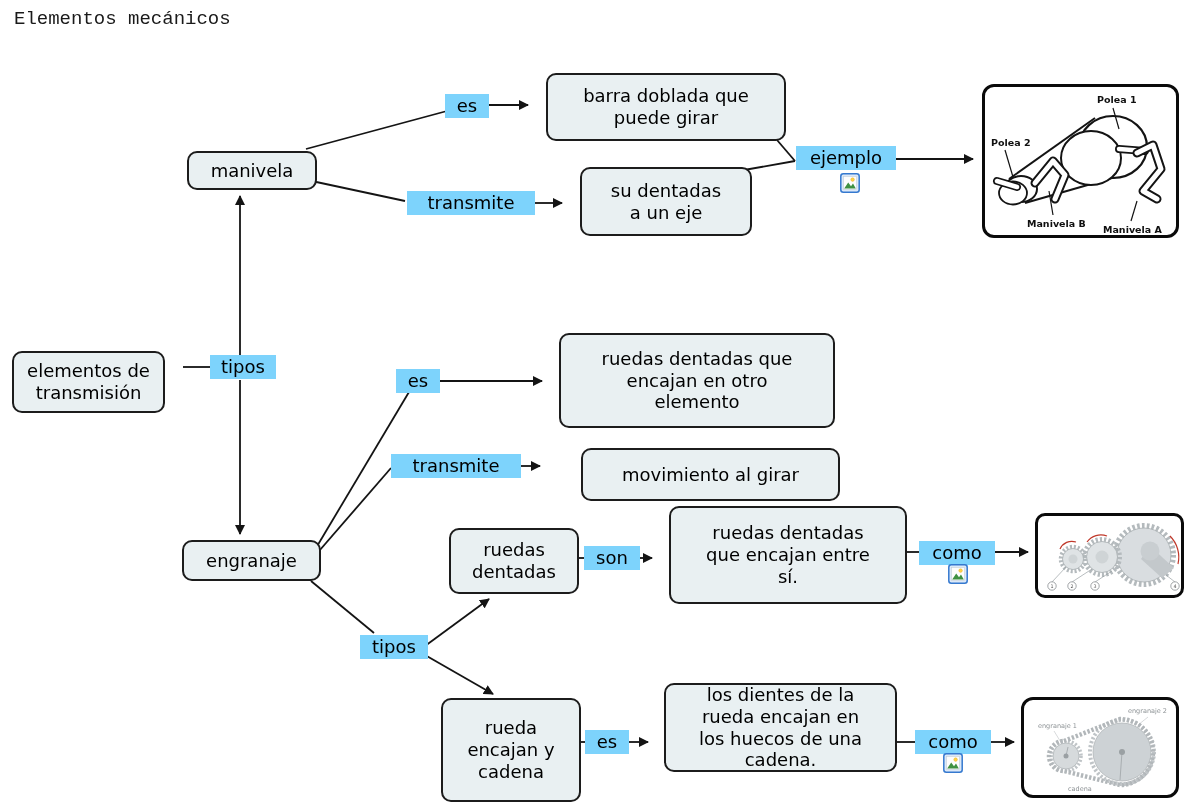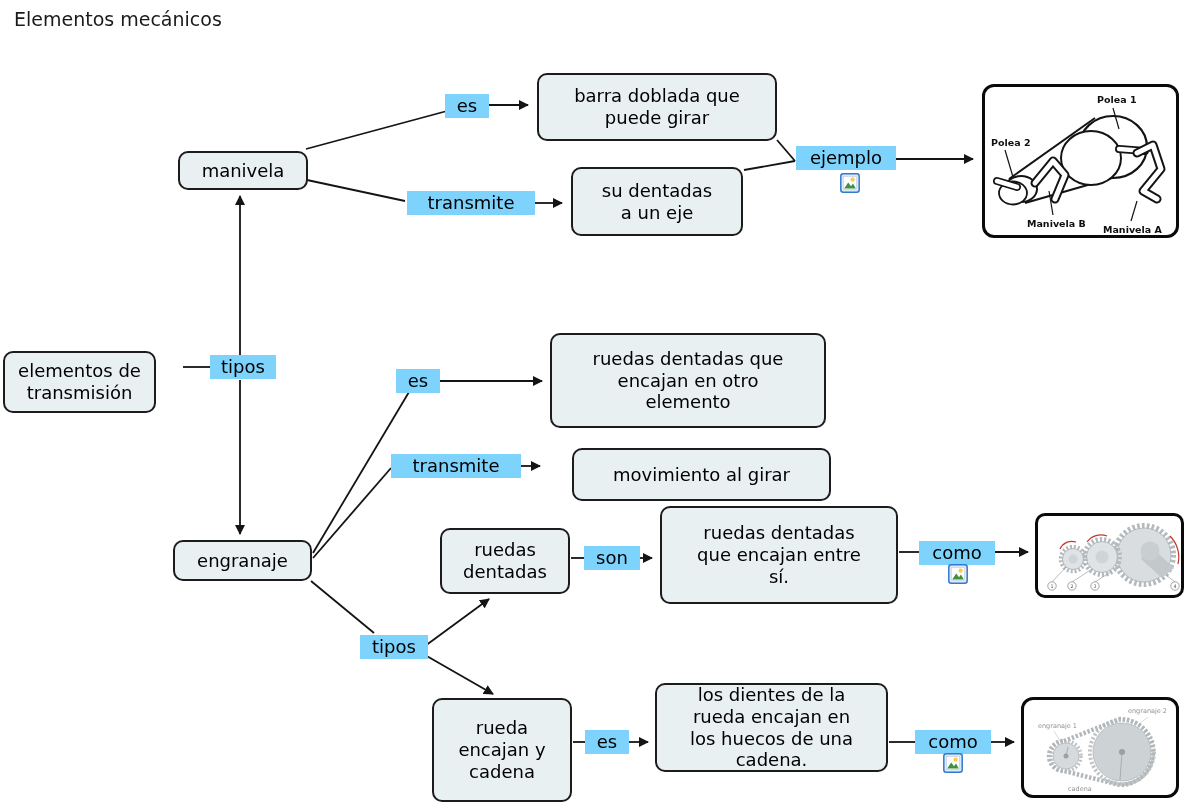--- a/index.html
+++ b/index.html
@@ -1,23 +1,23 @@
 <!DOCTYPE html>
 <html><head>
 <meta charset="utf-8">
 <style>
   html,body{margin:0;padding:0;background:#fff;}
   body{font-family:"DejaVu Sans","Liberation Sans",sans-serif;color:#111;}
   .canvas{position:relative;width:1186px;height:810px;background:#fff;overflow:hidden;}
   .wires{position:absolute;left:0;top:0;pointer-events:none;}
-  .page-title{position:absolute;left:14px;top:8px;font-size:19px;color:#1a1a1a;}
+  .page-title{position:absolute;left:14px;top:8px;font-size:19px;color:#1a1a1a;font-family:Liberation Mono, monospace;}
   .node{position:absolute;display:flex;align-items:center;justify-content:center;
         background:#e9f0f2;border:2px solid #1c1c1c;border-radius:10px;
         box-sizing:border-box;text-align:center;font-size:18px;line-height:1.22;
-        padding:2px 5px;color:#000;}
+        padding:2px 5px;color:#000;margin-left:9px;}
   .node span{white-space:pre-line;}
   .linklabel{position:absolute;background:#7dd3fc;font-size:18px;line-height:1.2;
         text-align:center;color:#000;padding:1px 2px;}
   .imgframe{position:absolute;background:#fff;border:3px solid #0a0a0a;
         border-radius:12px;box-sizing:border-box;overflow:hidden;}
   .resicon{position:absolute;width:20px;height:20px;}
   svg text{font-family:"DejaVu Sans","Liberation Sans",sans-serif;}
   .imglabel-bold{font-size:9.5px;font-weight:bold;fill:#0f0f0f;}
   .imglabel-gray{font-size:6.5px;fill:#8d9295;}
   .callout-num{font-size:4.8px;fill:#555;}

